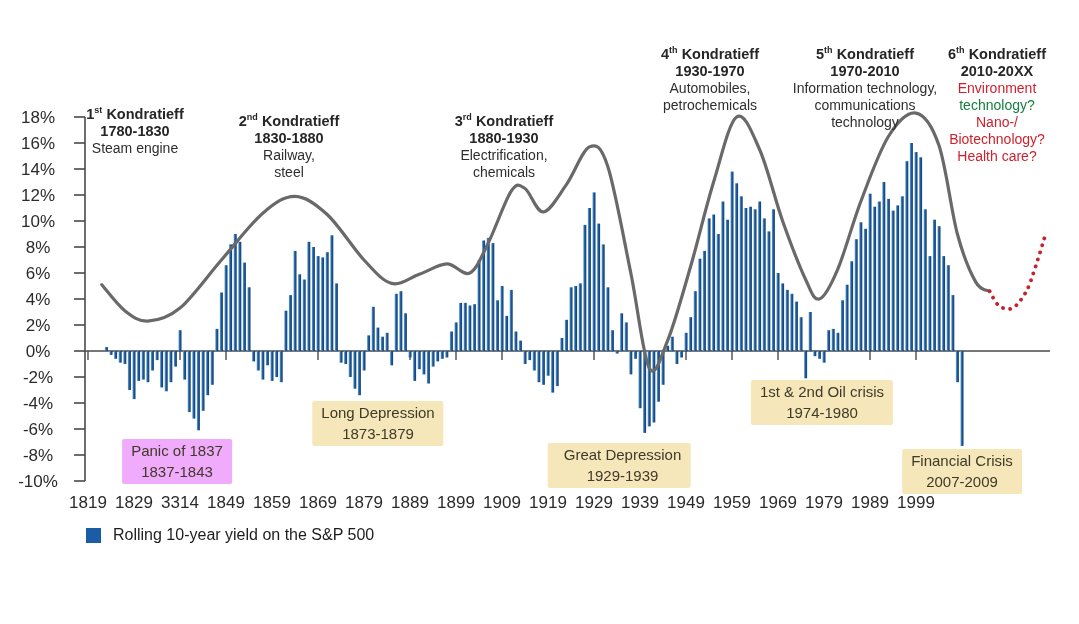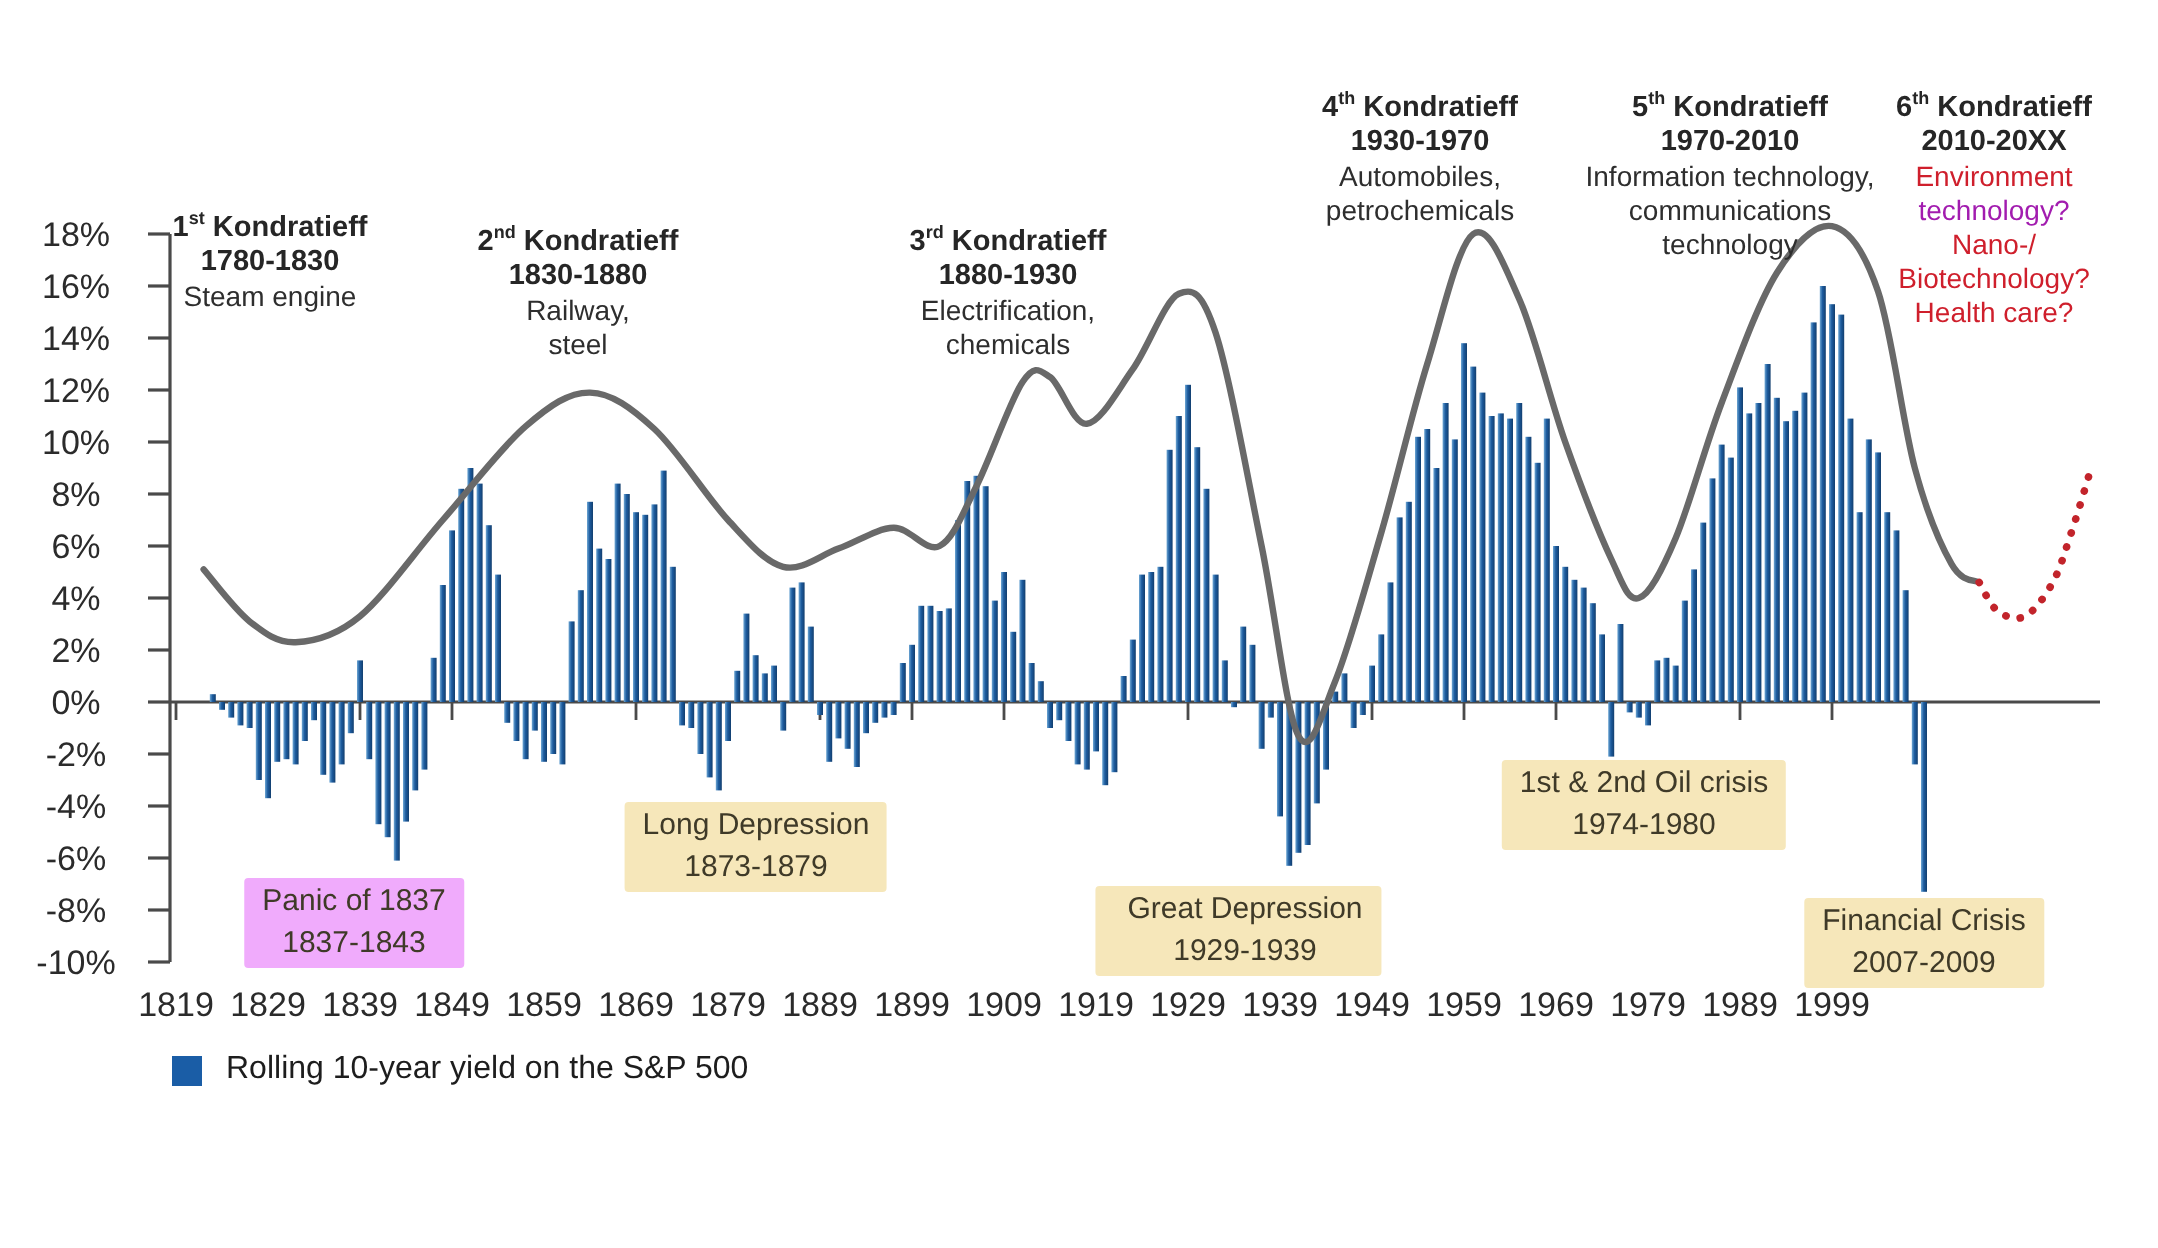--- a/index.html
+++ b/index.html
@@ -283,21 +283,21 @@
       <div class="ylab" style="top: 340.5px;">0%</div>
       <div class="ylab" style="top: 366.5px;">-2%</div>
       <div class="ylab" style="top: 392.5px;">-4%</div>
       <div class="ylab" style="top: 418.5px;">-6%</div>
       <div class="ylab" style="top: 444.5px;">-8%</div>
       <div class="ylab" style="top: 470.5px;">-10%</div>
     </div>
   <div id="xlabels">
       <div class="xlab" style="left: 64px; top: 493px;">1819</div>
       <div class="xlab" style="left: 110px; top: 493px; text-align: center;">1829</div>
-      <div class="xlab" style="left: 156px; top: 493px;">1839</div>
+      <div class="xlab" style="left: 156px; top: 493px;">3314</div>
       <div class="xlab" style="left: 202px; top: 493px;">1849</div>
       <div class="xlab" style="left: 248px; top: 493px;">1859</div>
       <div class="xlab" style="left: 294px; top: 493px;">1869</div>
       <div class="xlab" style="left: 340px; top: 493px;">1879</div>
       <div class="xlab" style="left: 386px; top: 493px;">1889</div>
       <div class="xlab" style="left: 432px; top: 493px;">1899</div>
       <div class="xlab" style="left: 478px; top: 493px;">1909</div>
       <div class="xlab" style="left: 524px; top: 493px;">1919</div>
       <div class="xlab" style="left: 570px; top: 493px;">1929</div>
       <div class="xlab" style="left: 616px; top: 493px;">1939</div>
@@ -337,21 +337,21 @@
         <div class="t"><span>5</span><sup>th</sup><span> Kondratieff</span></div>
         <div class="t">1970-2010</div>
         <div class="d">Information technology,</div>
         <div class="d">communications</div>
         <div class="d">technology</div>
       </div>
       <div class="wave" style="left: 997px; top: 46px;">
         <div class="t"><span>6</span><sup>th</sup><span> Kondratieff</span></div>
         <div class="t">2010-20XX</div>
         <div class="d" style="color: rgb(207, 31, 44);">Environment</div>
-        <div class="d" style="color: #a21caf;">technology?</div>
+        <div class="d" style="color: #15803d;">technology?</div>
         <div class="d" style="color: rgb(207, 31, 44);">Nano-/</div>
         <div class="d" style="color: rgb(207, 31, 44);">Biotechnology?</div>
         <div class="d" style="color: rgb(207, 31, 44);">Health care?</div>
       </div>
     </div>
   <div id="crises">
       <div class="crisis" style="left: 177px; top: 439px; background: #f0abfc;">
         <div>Panic of 1837</div>
         <div>1837-1843</div>
       </div>

